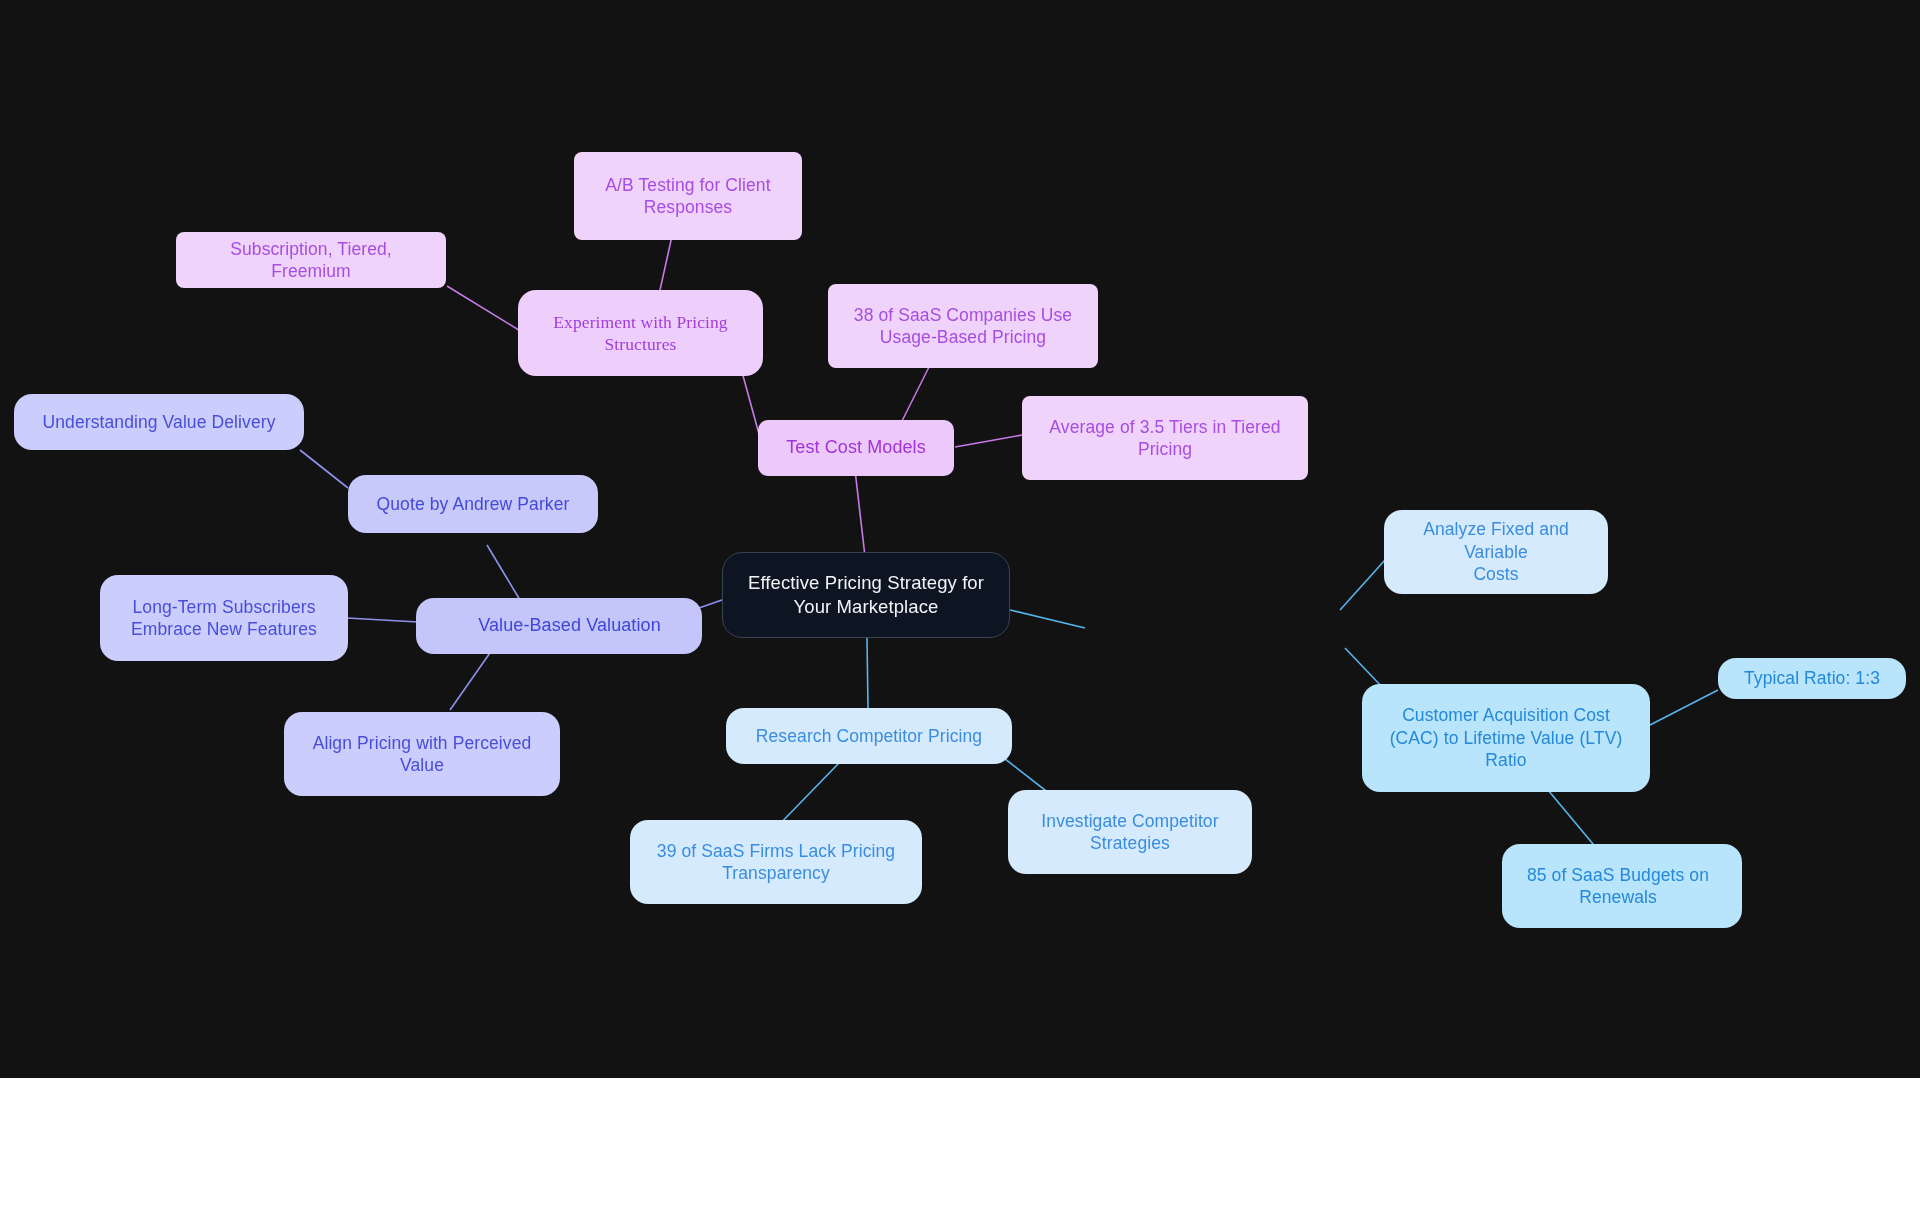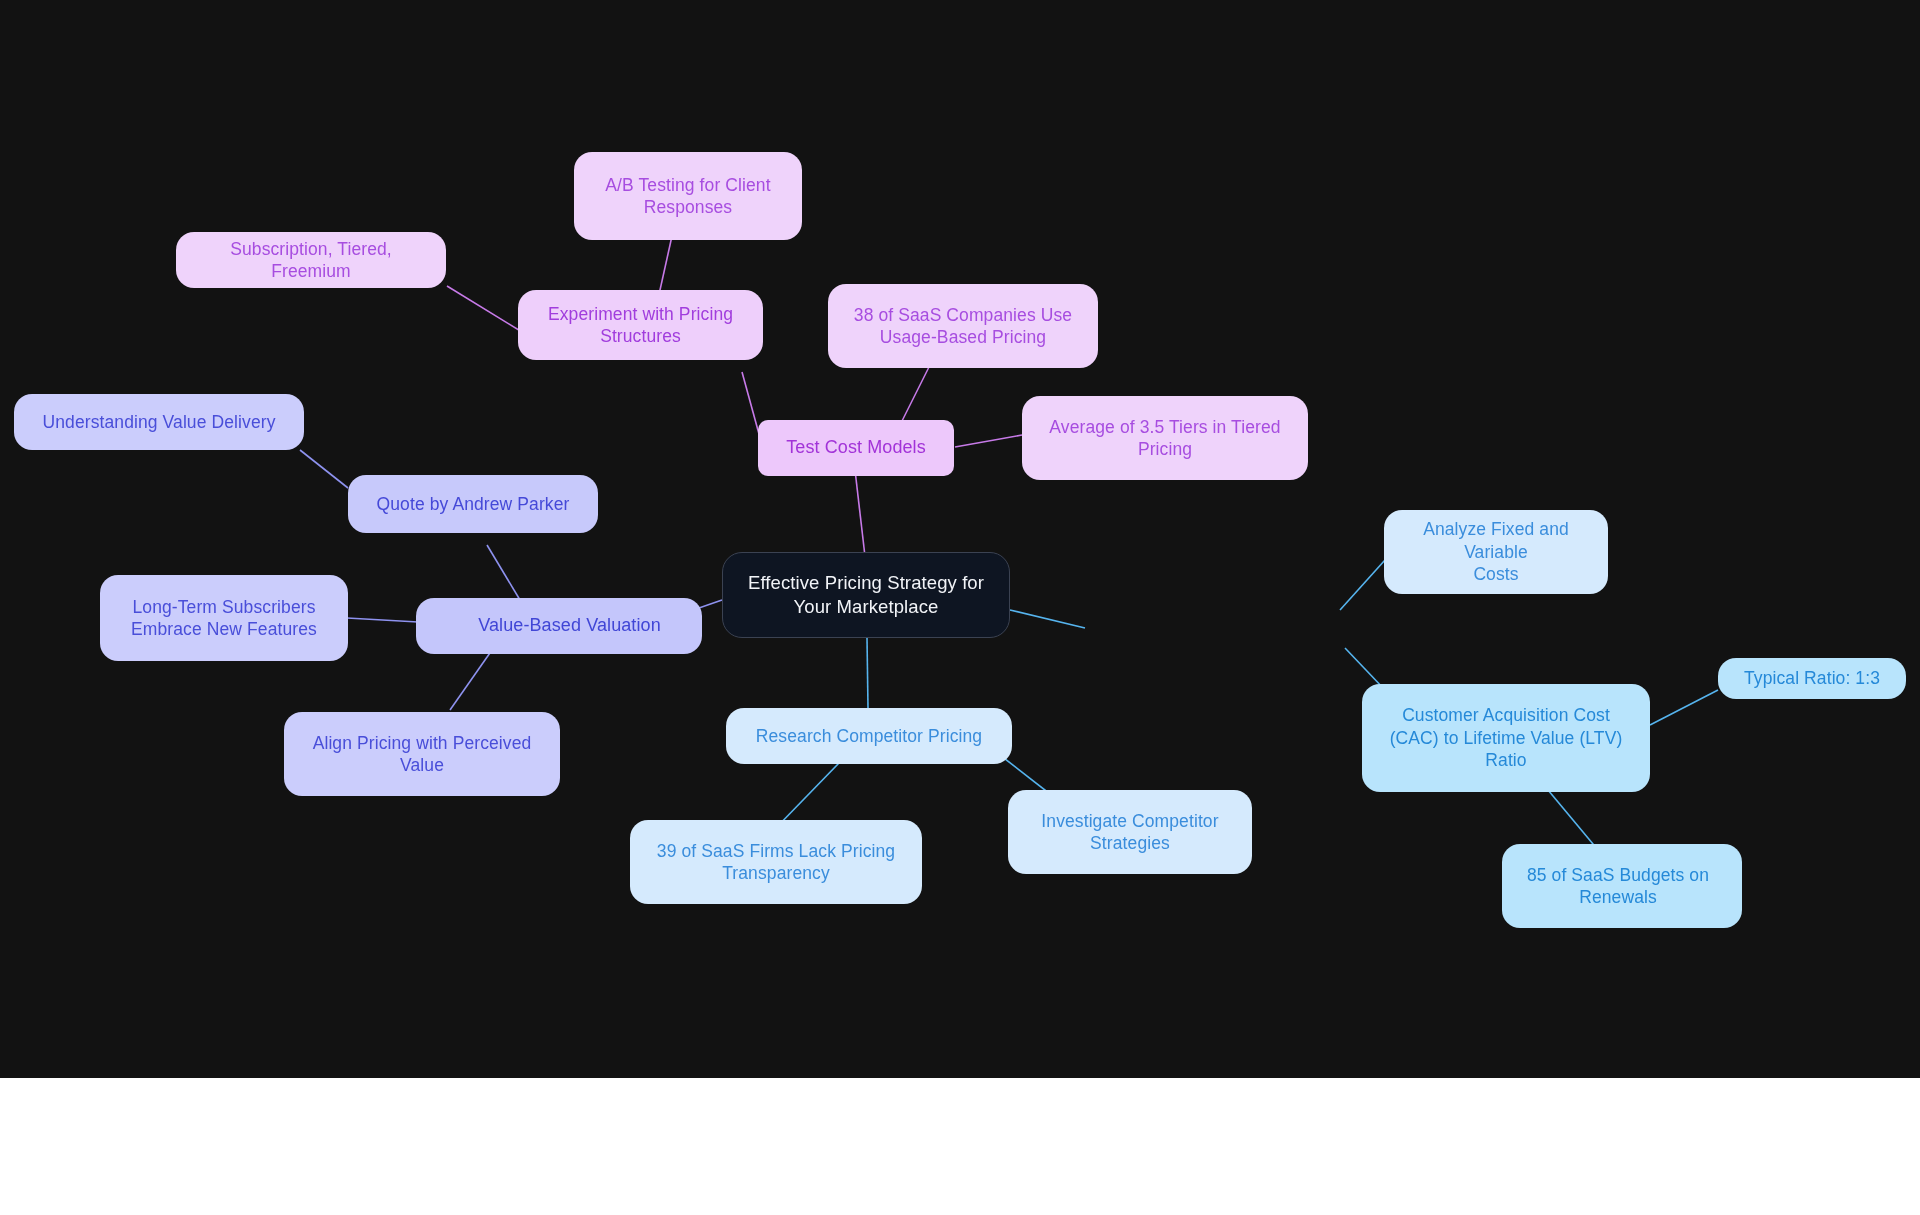--- a/index.html
+++ b/index.html
@@ -68,20 +68,21 @@
   }
   .node.orchid-2 {
     background: #eecffb;
     color: #a13ddd;
     font-size: 17.5px;
   }
   .node.orchid-3 {
     background: #efd3fb;
     color: #a74de0;
     font-size: 17.5px;
+    border-radius: 8px;
   }
 
   
   .node.peri-1 {
     background: #c4c6fb;
     color: #4146d6;
     font-size: 18px;
   }
   .node.peri-2 {
     background: #c7c9fb;
@@ -167,21 +168,21 @@
       <path d="M 840 762 L 772 832" stroke="#56b4ee" stroke-width="1.6" fill="none"></path>
 
       <path d="M 1000 755 L 1068 808" stroke="#56b4ee" stroke-width="1.6" fill="none"></path>
     </svg>
 
     <div class="node orchid-3" style="left:574px; top:152px; width:228px; height:88px;">A/B Testing for Client
 Responses</div>
 
     <div class="node orchid-3" style="left:176px; top:232px; width:270px; height:56px;">Subscription, Tiered, Freemium</div>
 
-    <div class="node orchid-2" style="left:518px; top:290px; width:245px; height:70px;">Experiment with Pricing
+    <div class="node orchid-2" style="left:518px; top:290px; width:245px; height:86px;font-family:Liberation Serif, serif;">Experiment with Pricing
 Structures</div>
 
     <div class="node orchid-3" style="left:828px; top:284px; width:270px; height:84px;">38 of SaaS Companies Use
 Usage-Based Pricing</div>
 
     <div class="node orchid-1" style="left:758px; top:420px; width:196px; height:56px;border-radius:10px;">Test Cost Models</div>
 
     <div class="node orchid-3" style="left:1022px; top:396px; width:286px; height:84px;text-align:center;">Average of 3.5 Tiers in Tiered
 Pricing</div>
 

